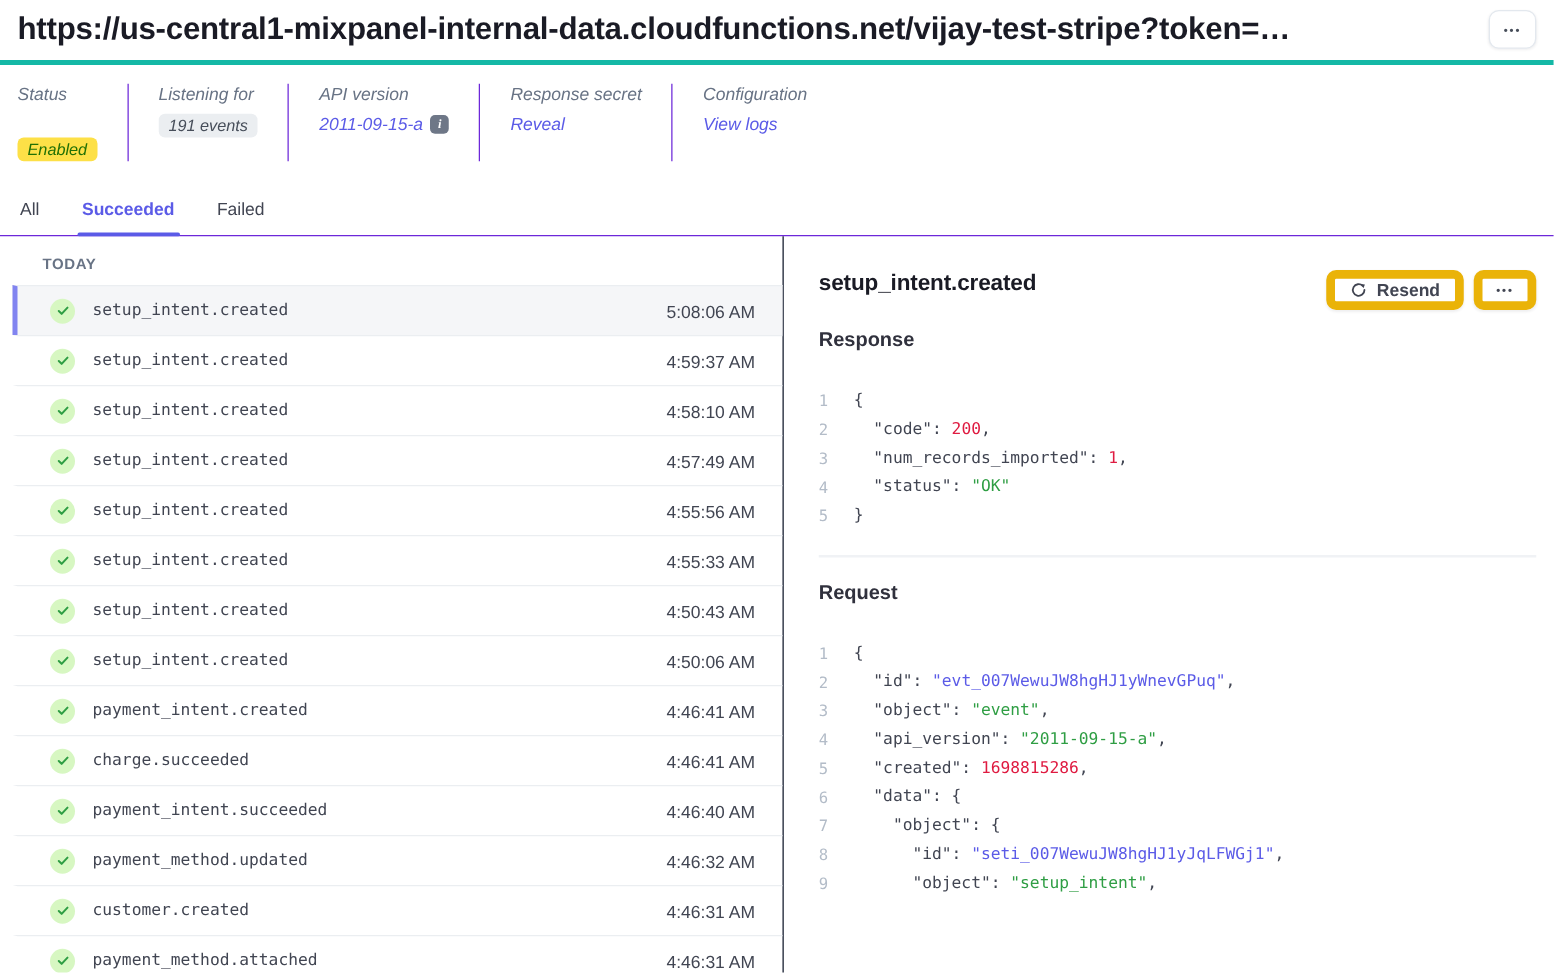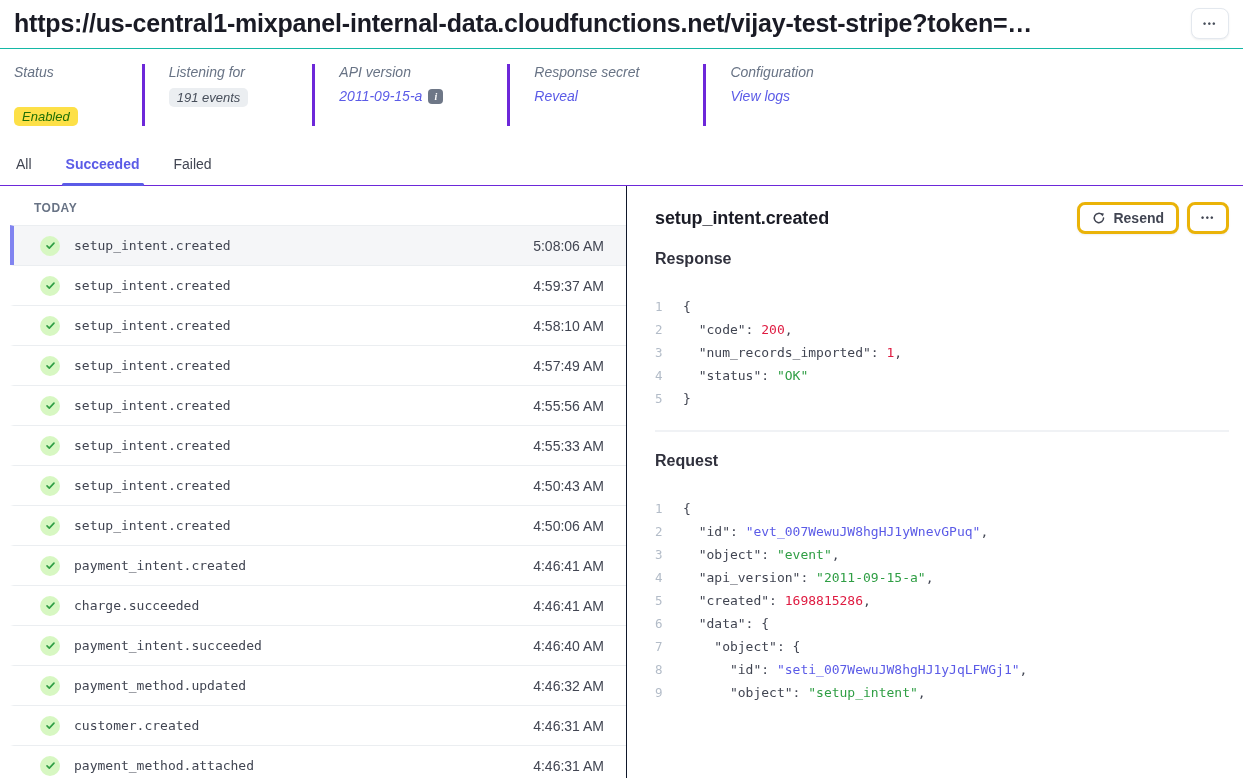--- a/index.html
+++ b/index.html
@@ -1,33 +1,33 @@
 <!DOCTYPE html>
 <html><head>
 <meta charset="utf-8">
 <style>
   * { margin: 0; padding: 0; box-sizing: border-box; }
   html, body { width: 1243px; height: 778px; overflow: hidden; background: #ffffff; }
   body { font-family: "Liberation Sans", sans-serif; color: #414552; }
 
   
-  .page-header { position: relative; padding: 9px 60px 10px 14px; border-bottom: 1px solid #14b8a6; }
+  .page-header { position: relative; padding: 9px 60px 10px 14px; border-bottom: 4px solid #14b8a6; }
   .page-title { font-size: 25px; font-weight: 700; color: #1a1b25; letter-spacing: -0.2px;
                 white-space: nowrap; overflow: hidden; }
   .header-more-btn { position: absolute; right: 14px; top: 8px; width: 38px; height: 31px;
                 border: 1px solid #e3e8ee; border-radius: 8px; background: #fff;
                 box-shadow: 0 1px 2px rgba(48,49,61,.08); cursor: pointer;
                 display: flex; align-items: center; justify-content: center;
                 font-size: 9px; letter-spacing: 1.5px; color: #474e5a; font-weight: 700; }
 
   
   .status-bar { display: flex; padding: 15px 14px 4px 14px; font-style: italic; }
   .status-group { padding: 0 24px; }
   .status-group:first-child { padding-left: 0; }
-  .status-group + .status-group { border-left: 3px solid #6d28d9; margin-left: 40px; }
+  .status-group + .status-group { border-left: 1px solid #6d28d9; }
   .status-label { font-size: 14px; color: #687385; }
   .status-value { margin-top: 8px; font-size: 14px; display: flex; align-items: center; gap: 6px; }
   .badge { display: inline-block; font-size: 13px; font-weight: 500; padding: 2px 8px; border-radius: 5px; }
   .badge-green { background: #fde047; color: #217005; margin-top: 19px; }
   .badge-gray  { background: #ebeef1; color: #474e5a; }
   .link { color: #5b5be7; font-weight: 500; cursor: pointer; text-decoration: none; }
   .info-icon { display: inline-flex; align-items: center; justify-content: center;
                width: 15px; height: 15px; border-radius: 4px; background: #6e7787;
                color: #ffffff; font-size: 10px; font-weight: 700;
                font-family: "Liberation Serif", serif; }
@@ -51,23 +51,23 @@
                 display: flex; align-items: center; justify-content: center; }
   .event-name { margin-left: 14px; font-family: "DejaVu Sans Mono", monospace; font-size: 13px; color: #414552; }
   .event-time { margin-left: auto; font-size: 14px; color: #414552; }
 
   
   .detail-pane { flex: 1 1 auto; padding: 16px 14px 0 28px; overflow: hidden; }
   .detail-header { display: flex; align-items: center; }
   .detail-title { font-size: 18px; font-weight: 700; color: #1a1b25; letter-spacing: -0.1px; }
   .detail-actions { margin-left: auto; display: flex; gap: 8px; }
   .btn { display: inline-flex; align-items: center; gap: 7px; background: #fff;
-         border: 3px solid #eab308; border-radius: 8px; padding: 5px 12px; height: 32px;
+         border: 7px solid #eab308; border-radius: 8px; padding: 5px 12px; height: 32px;
          font-size: 14px; font-weight: 600; color: #414552; cursor: pointer;
-         box-shadow: 0 1px 2px rgba(48,49,61,.08); font-family: "Liberation Sans", sans-serif; }
+         box-shadow: 0 1px 2px rgba(48,49,61,.08); font-family: "Liberation Sans", sans-serif; margin-top: 11px; }
   .btn-icononly { padding: 5px 11px; font-size: 9px; letter-spacing: 1.5px; font-weight: 700; }
   .section-heading { margin-top: 16px; font-size: 16px; font-weight: 700; color: #30313d; }
   .kv-row { margin-top: 22px; display: flex; padding-left: 4px; }
   .kv-label { width: 182px; flex: 0 0 182px; font-size: 14px; color: #687385; }
   .kv-value { font-size: 14px; color: #414552; }
 
   .code-block { margin-top: 27px; font-family: "DejaVu Sans Mono", monospace; font-size: 13px; }
   .code-line { display: flex; line-height: 23px; }
   .line-num { width: 16px; flex: 0 0 16px; text-align: left; color: #b3bcc8;
               font-size: 12.5px; user-select: none; }

